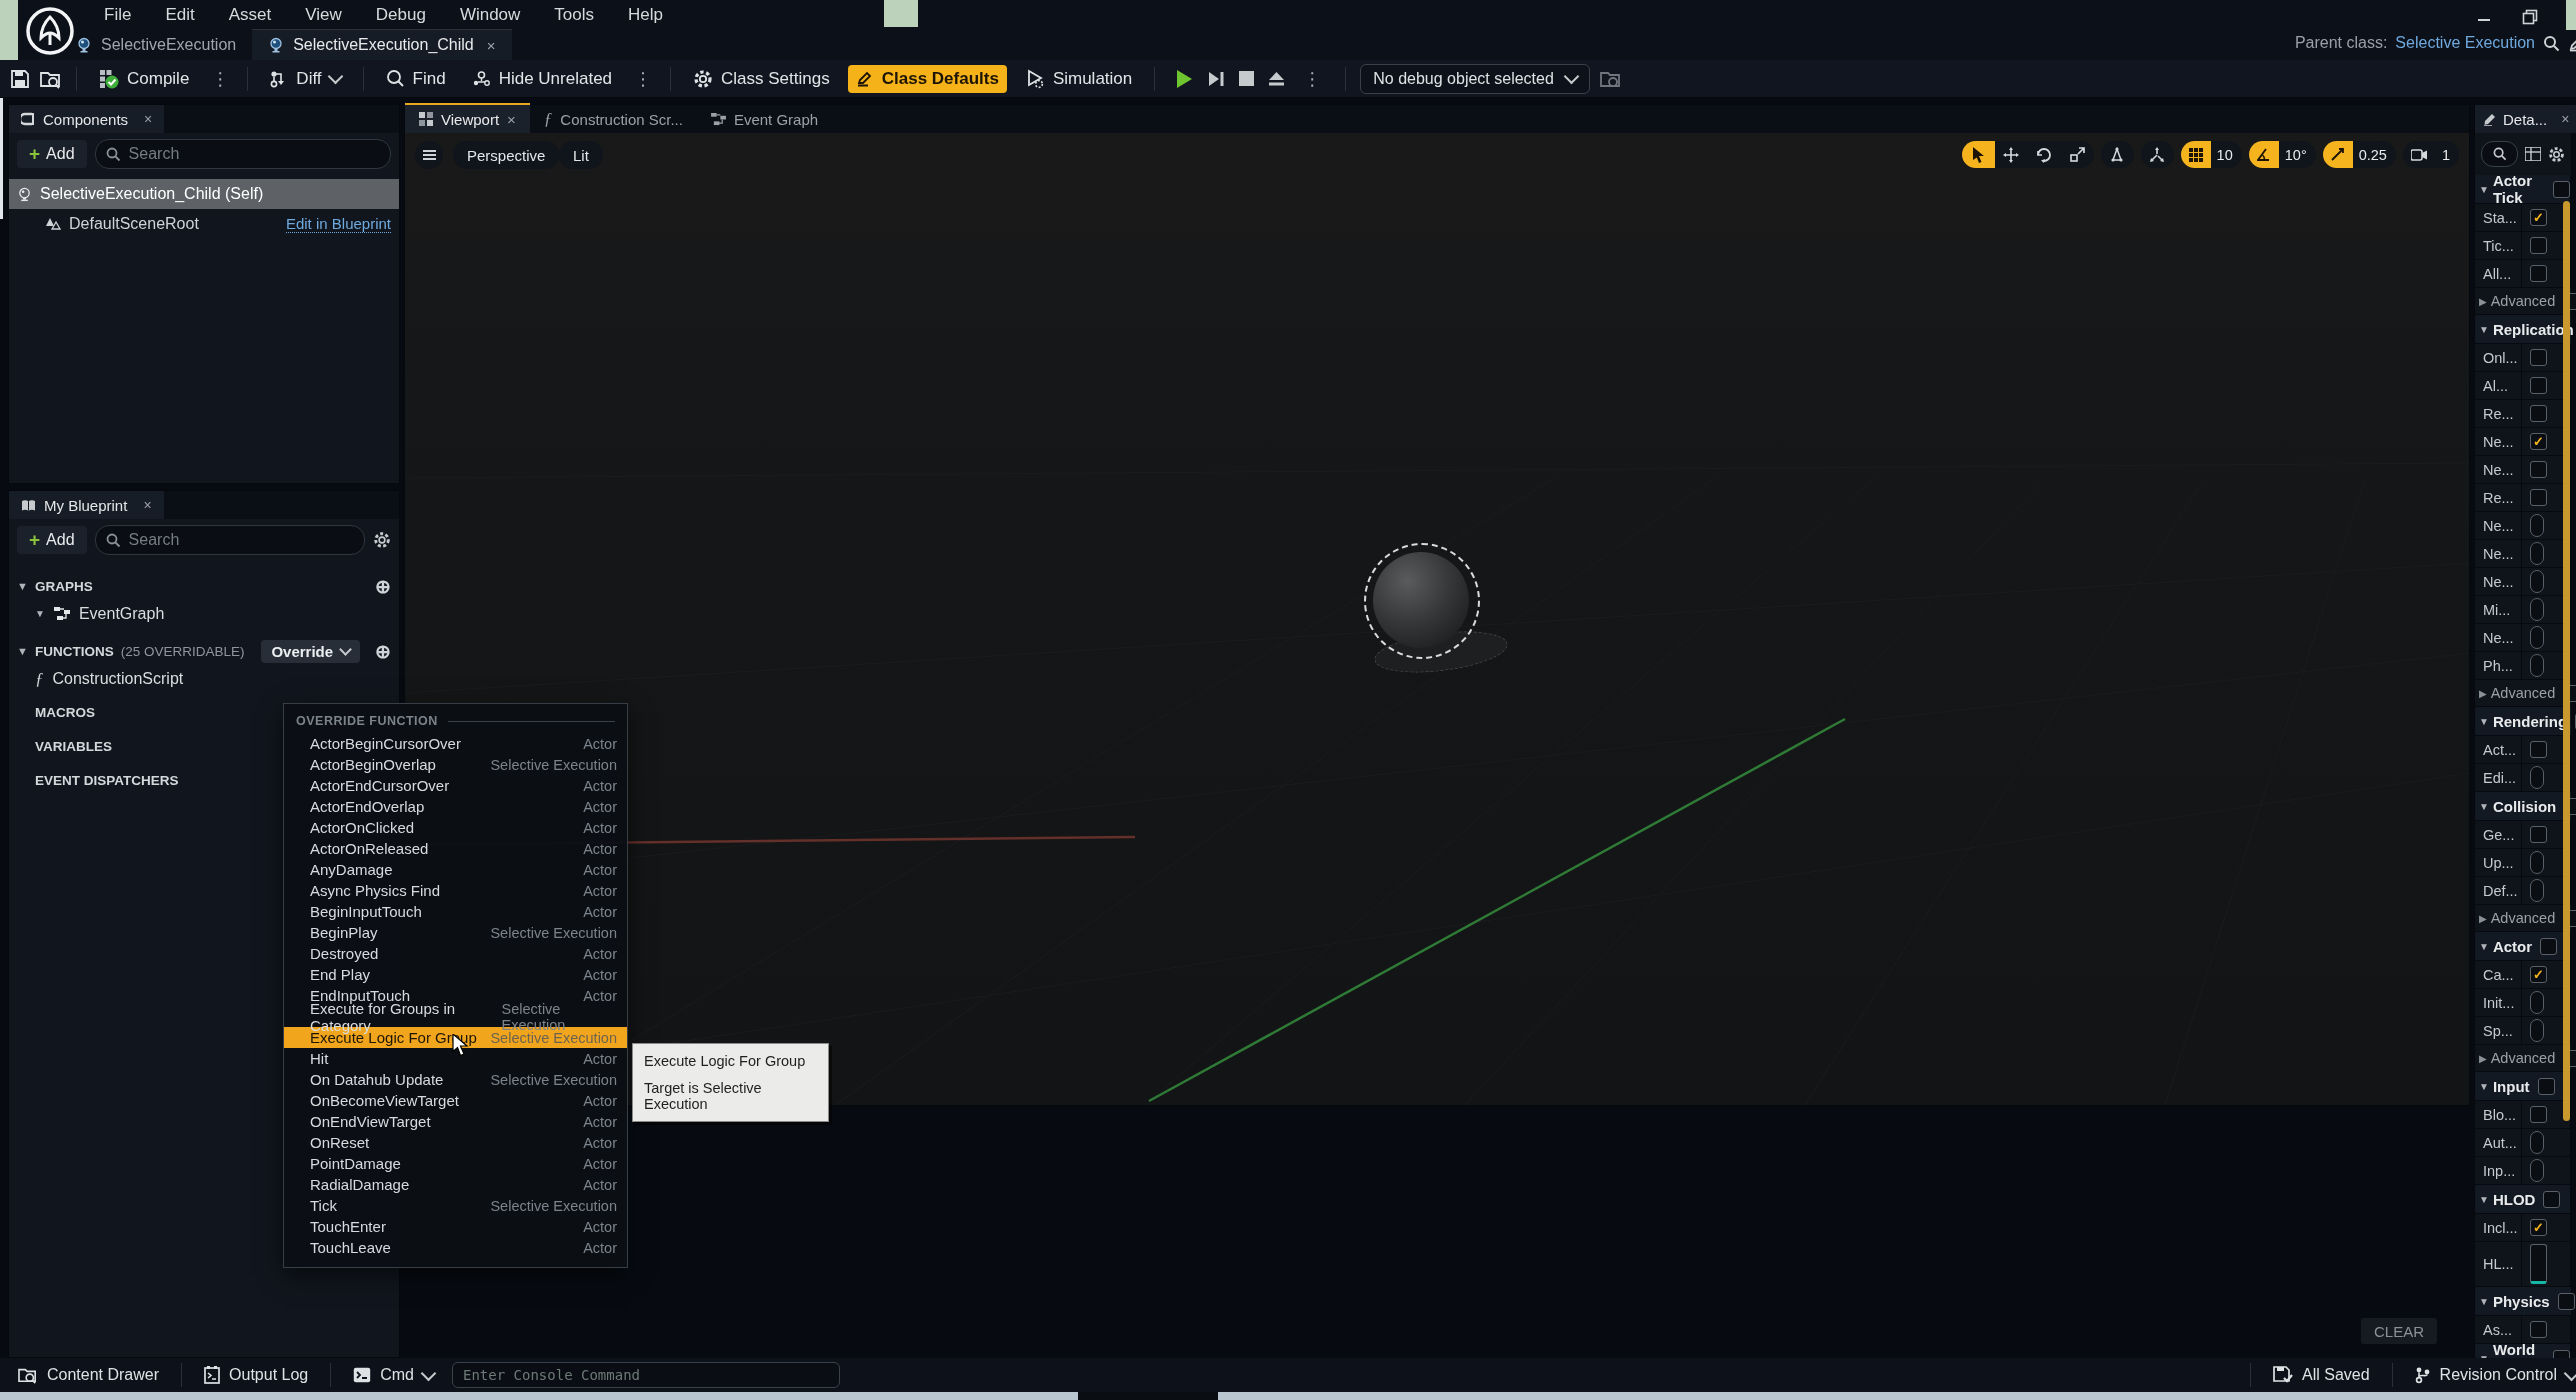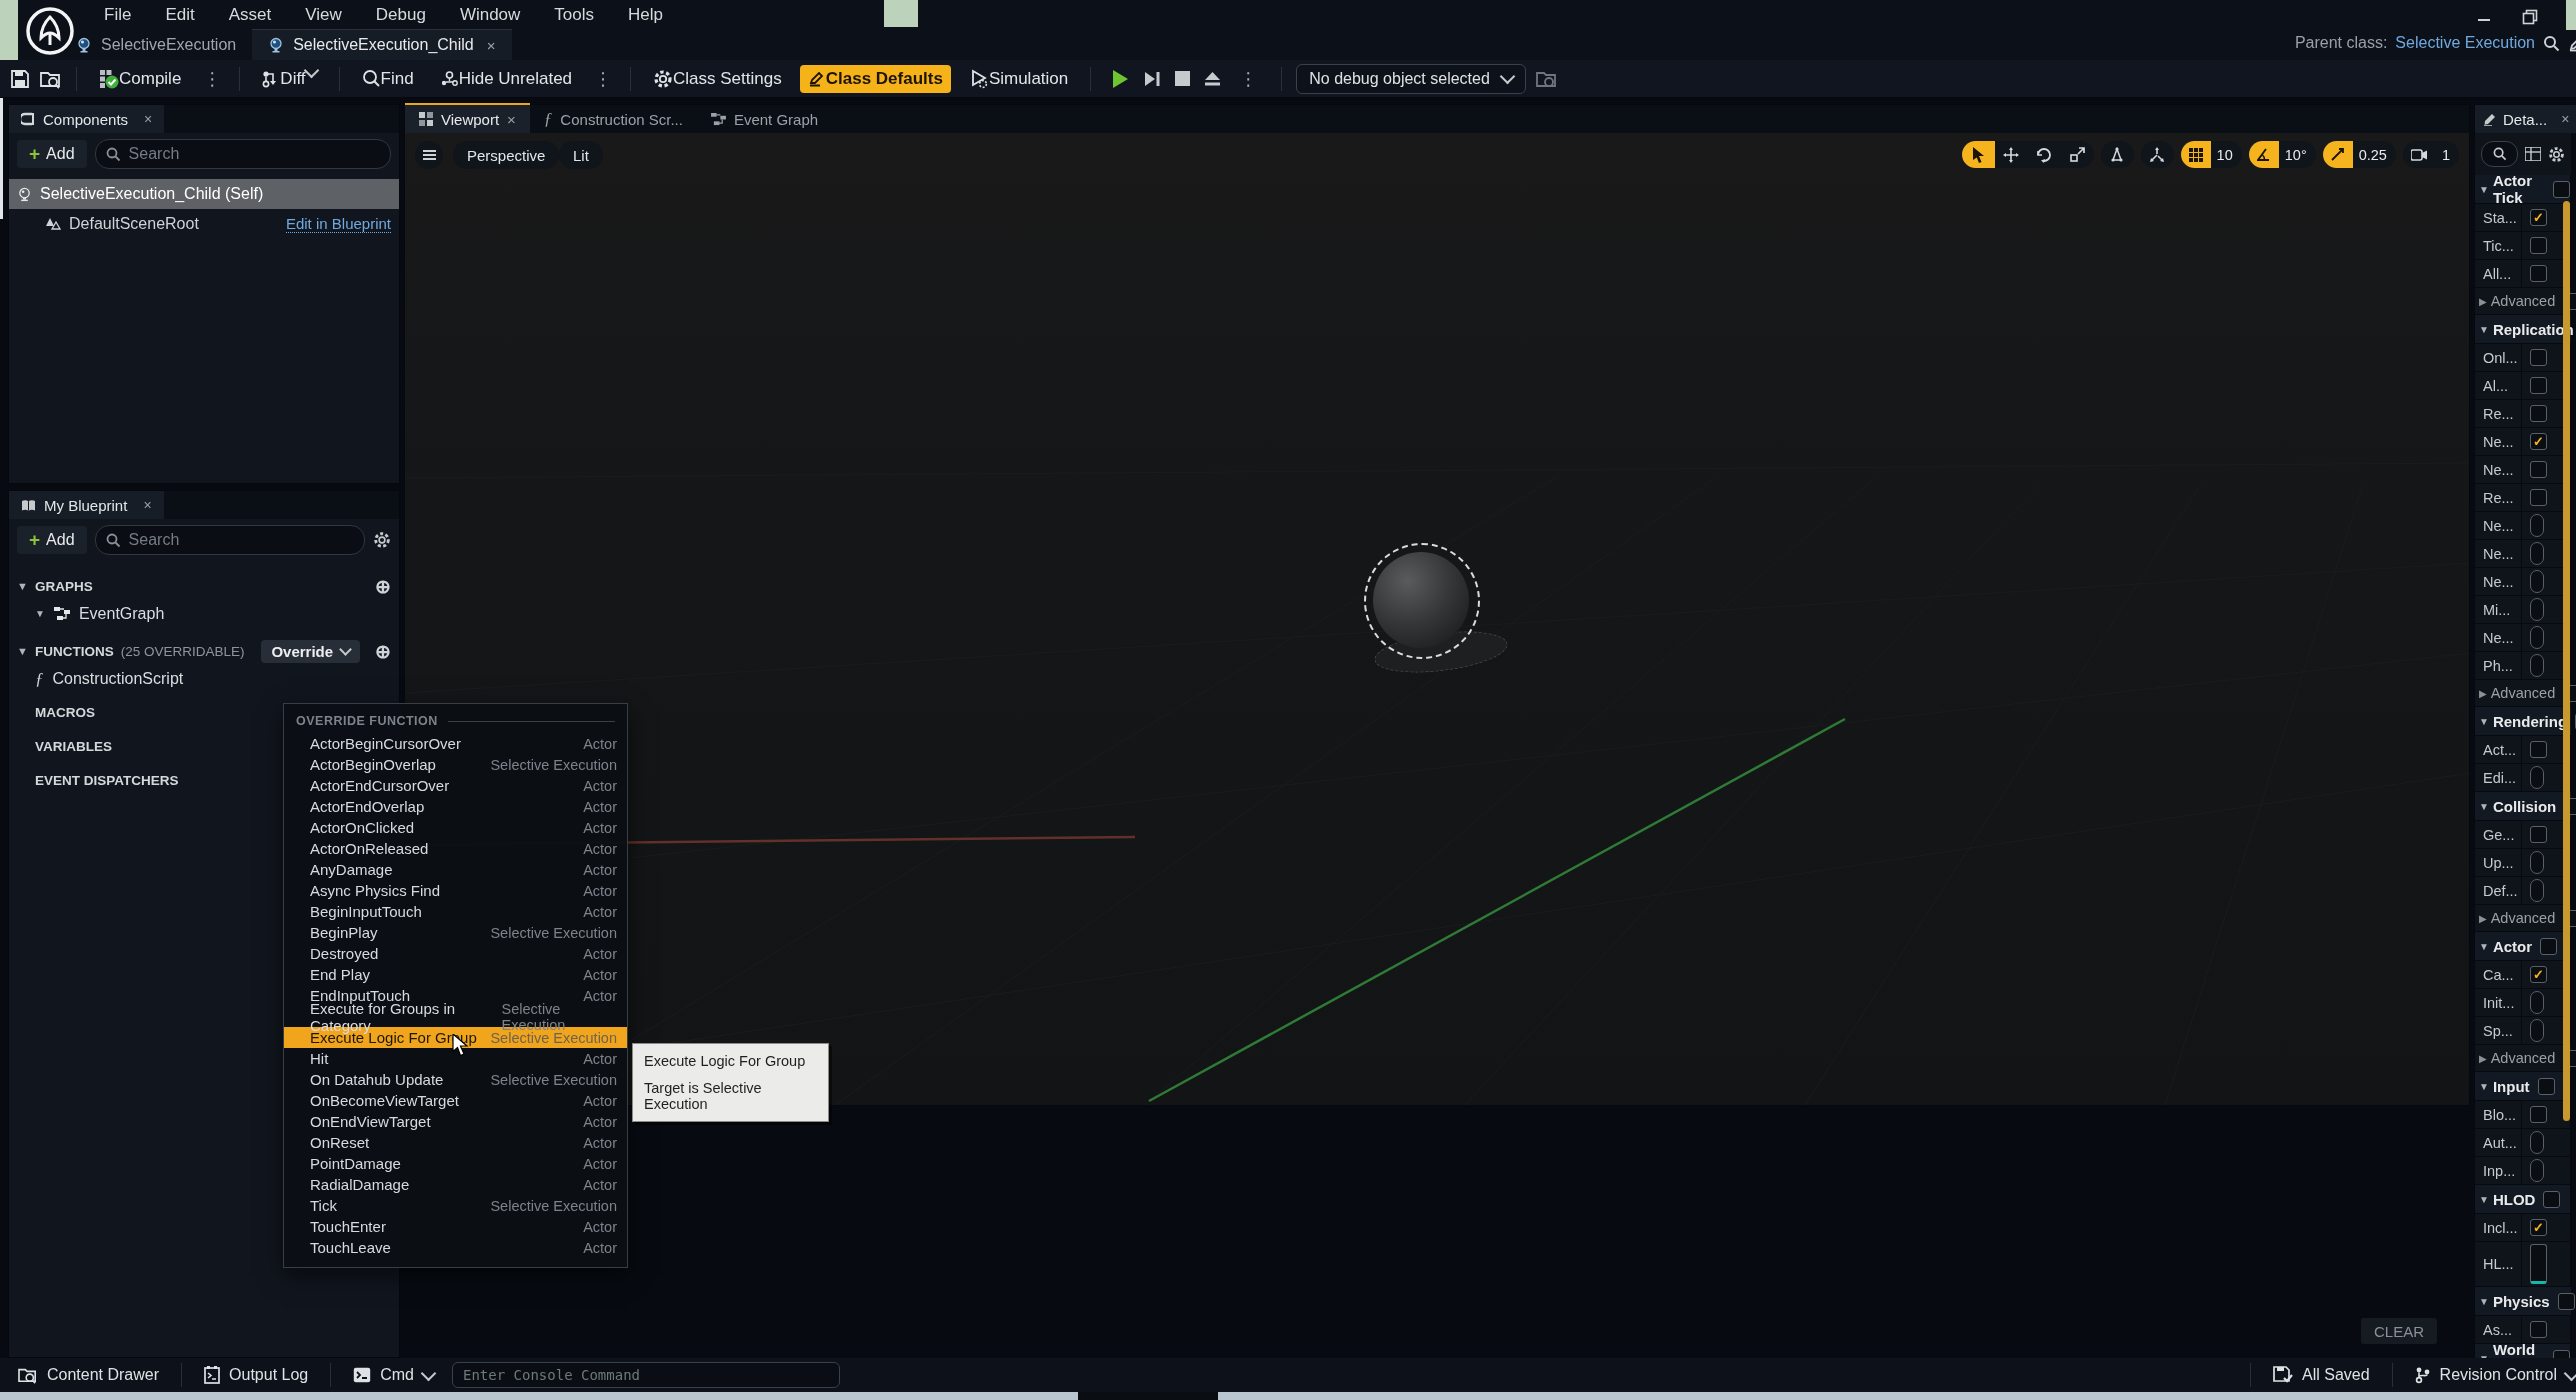--- a/index.html
+++ b/index.html
@@ -23,21 +23,21 @@
   #parentclass{position:absolute;right:10px;top:34px;display:flex;align-items:center;gap:8px;font-size:16px;}
   #parentclass .lbl{color:#99a0a7;}
   #parentclass .val{color:#6fa9de;}
 
   
   .artifact{position:absolute;background:#bcd2ba;}
 
   
   #toolbar{position:absolute;left:0;top:60px;right:0;height:38px;background:#10151f;
            display:flex;align-items:center;gap:10px;padding:0 10px;box-sizing:border-box;border-bottom:1px solid #05080d;}
-  .tbtn{display:flex;gap:0;padding:4px 8px;border-radius:4px;color:#e2e5e8;font-size:17px;}
+  .tbtn{display:flex;align-items:center;gap:8px;padding:4px 8px;border-radius:4px;color:#e2e5e8;font-size:17px;}
   .tdiv{width:1px;height:24px;background:#2a3039;margin:0 4px;}
   .kebab{color:#aab0b6;font-size:18px;padding:0 4px;}
   .chev{width:9px;height:9px;border-right:2px solid #c6cacd;border-bottom:2px solid #c6cacd;
         transform:rotate(45deg);margin-top:-4px;}
   #classdefaults{background:#f6b219;color:#1d1405;font-weight:bold;}
   .playgrp{display:flex;align-items:center;gap:14px;padding:0 6px;}
   #debugsel{display:flex;align-items:center;gap:12px;border:1px solid #3a414b;border-radius:6px;
             padding:5px 12px;font-size:16px;color:#dfe2e5;background:#0d1119;}
 
   

